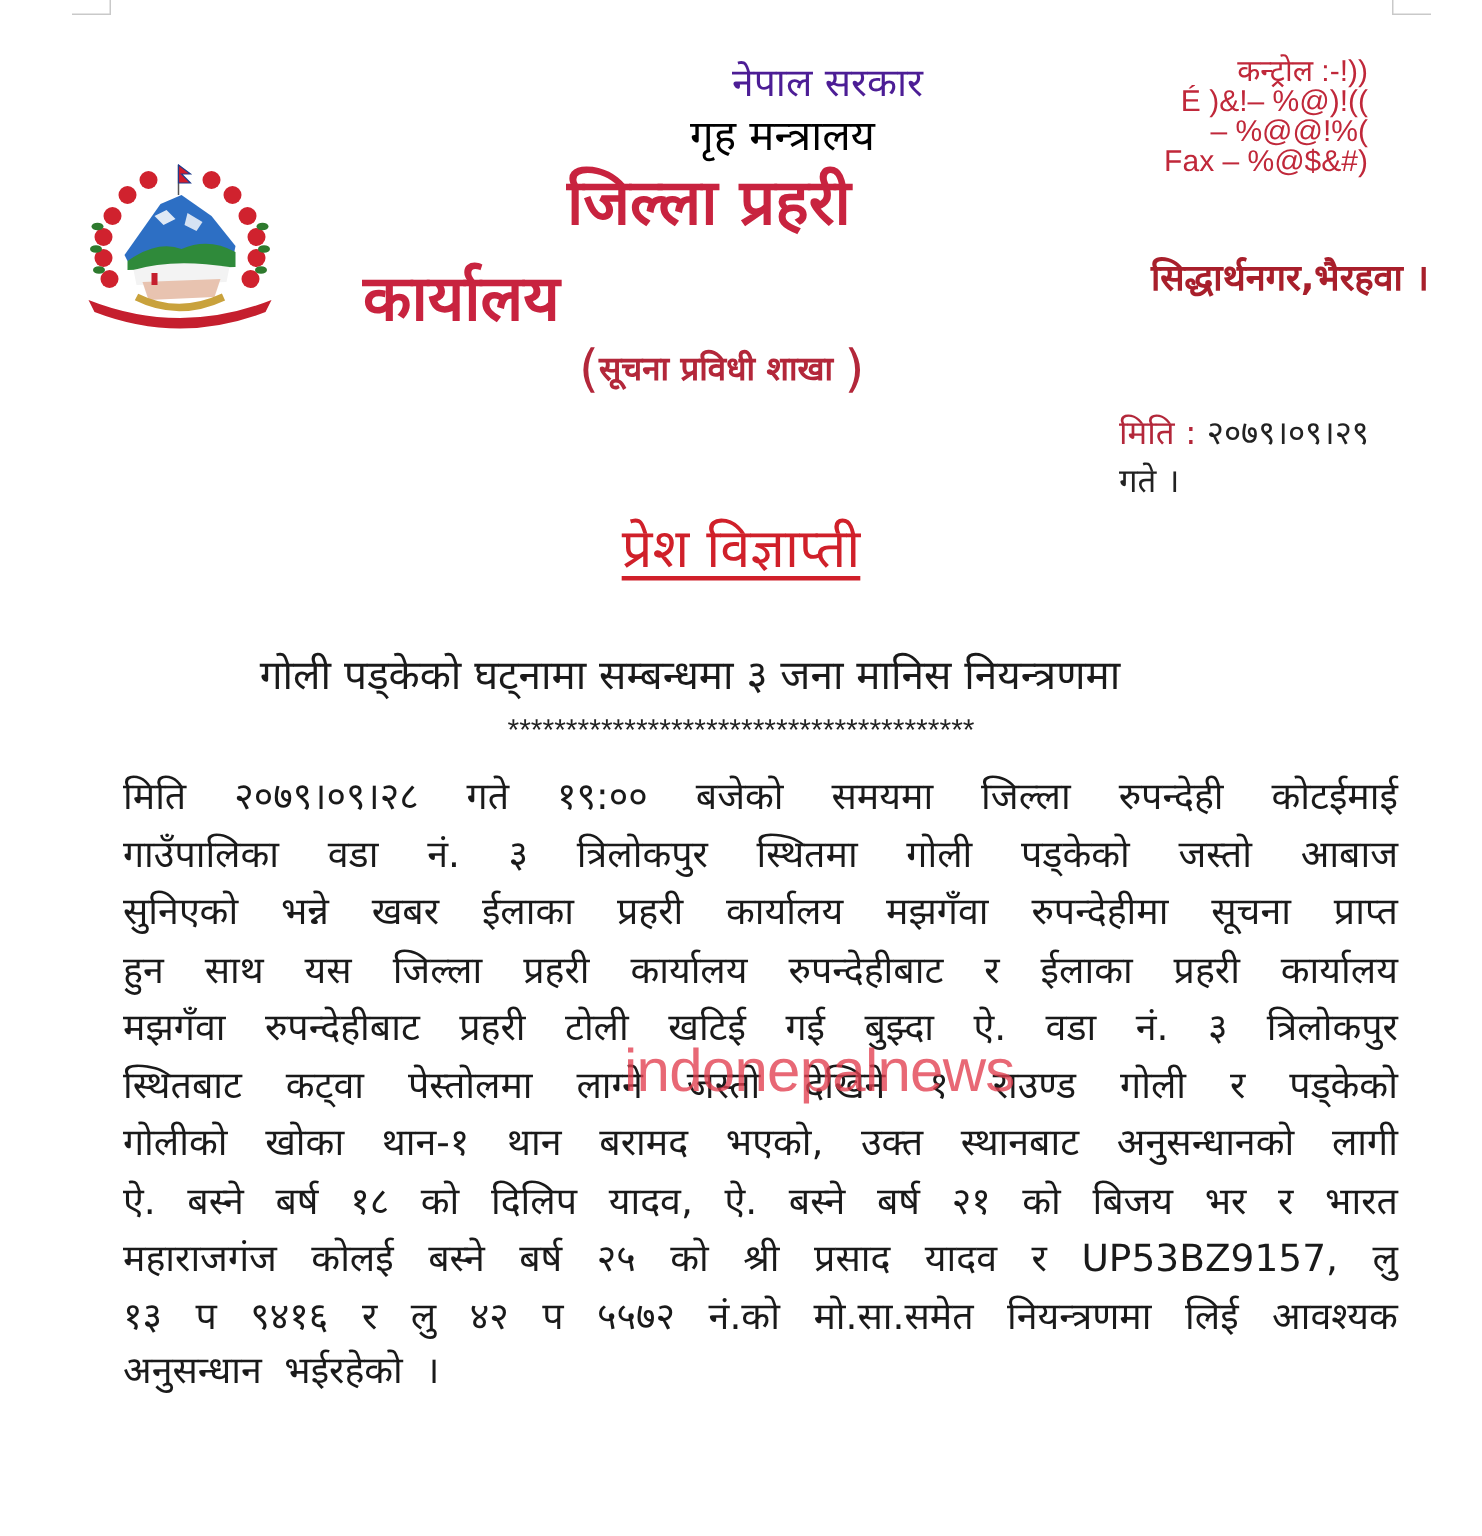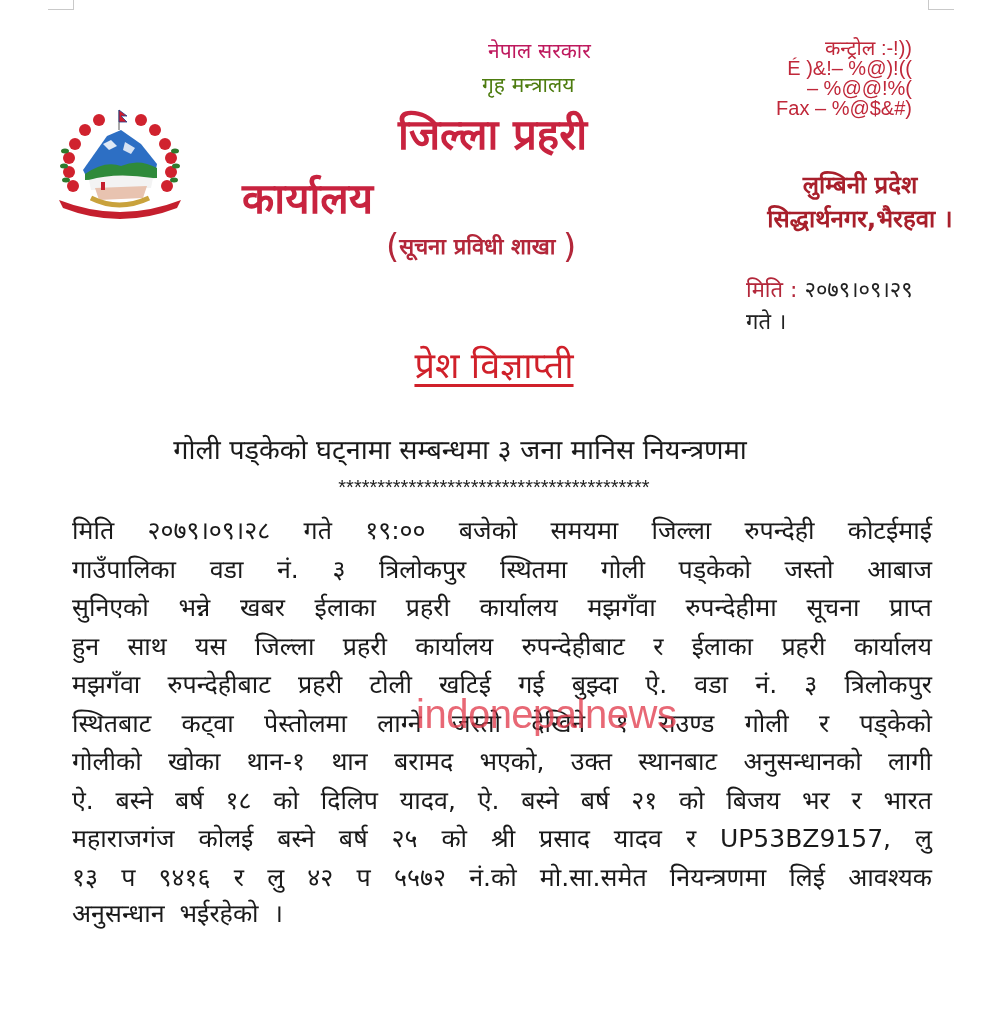--- a/index.html
+++ b/index.html
@@ -5,42 +5,42 @@
     * { box-sizing: border-box; margin: 0; padding: 0; }
     html, body { width: 988px; height: 1024px; background: #ffffff; overflow: hidden; }
     body { position: relative; font-family: "DejaVu Sans", "Liberation Sans", sans-serif; color: #1a1a1a; }
 
     .corner { position: absolute; width: 26px; height: 10px; border-color: #c9c9c9; border-style: solid; }
     .corner.tl { left: 48px; top: 0; border-width: 0 1px 1px 0; }
     .corner.tr { left: 928px; top: 0; border-width: 0 0 1px 1px; }
 
     .emblem { position: absolute; left: 55px; top: 108px; width: 130px; height: 112px; }
 
-    .gov { position: absolute; left: 488px; top: 36px; font-size: 21px; color: #be185d; }
-    .ministry { position: absolute; left: 482px; top: 70px; font-size: 21px; color: #4d7c0f; }
-    .office1 { position: absolute; left: 378px; top: 104px; font-size: 42px; font-weight: bold; color: #c8233f; margin-left: 20px; }
+    .gov { position: absolute; left: 488px; top: 36px; font-size: 26px; color: #4c1d95; }
+    .ministry { position: absolute; left: 460px; top: 70px; font-size: 28px; color: #000000; }
+    .office1 { position: absolute; left: 378px; top: 104px; font-size: 42px; font-weight: bold; color: #c8233f; }
     .office2 { position: absolute; left: 242px; top: 168px; font-size: 42px; font-weight: bold; color: #c8233f; }
     .branch { position: absolute; left: 386px; top: 226px; font-size: 22px; font-weight: bold; color: #b3273a; }
     .branch .paren { font-size: 34px; font-weight: normal; vertical-align: -4px; }
 
     .contact { position: absolute; right: 76px; top: 38px; text-align: right; font-family: "Liberation Sans", sans-serif; font-size: 20px; line-height: 20px; color: #c0283a; }
 
     .province { position: absolute; left: 754px; top: 168px; width: 212px; text-align: center; font-size: 24px; font-weight: bold; color: #a81f2b; line-height: 34px; }
 
     .date { position: absolute; left: 712px; top: 274px; font-size: 22px; font-weight: normal; line-height: 32px; color: #222; margin-left: 34px; }
     .date .lbl { color: #b3273a; }
 
     .press-title { position: absolute; left: 0; width: 988px; top: 340px; text-align: center; }
     .press-title span { font-size: 36px; font-weight: normal; color: #d0202a; text-decoration: underline; text-decoration-thickness: 3px; text-underline-offset: 6px; }
 
     .subject { position: absolute; left: 0; width: 920px; top: 430px; text-align: center; font-size: 27px; color: #1a1a1a; }
     .stars { position: absolute; left: 0; width: 988px; top: 476px; text-align: center; font-family: "Liberation Sans", sans-serif; font-size: 20px; letter-spacing: 0px; color: #222; }
 
     .body { position: absolute; left: 72px; top: 512px; width: 860px; }
-    .body .line { display: flex; justify-content: space-between; font-size: 25px; line-height: 38.5px; white-space: nowrap; color: #1a1a1a; }
+    .body .line { display: flex; justify-content: space-between; font-size: 25px; line-height: 38.5px; white-space: nowrap; color: #1a1a1a; margin-left: 10px; }
     .body .line.last { justify-content: flex-start; font-family: Liberation Mono, monospace; }
 
     .watermark { position: absolute; left: 416px; top: 692px; font-family: "Liberation Sans", sans-serif; font-size: 40px; color: rgba(226, 62, 78, 0.78); letter-spacing: -0.5px; }
   </style>
 </head>
 <body>
 
 <div class="corner tl"></div>
 <div class="corner tr"></div>
 
@@ -101,21 +101,20 @@
 </div>
 
 <div class="contact">
   <div>कन्ट्रोल :-!))</div>
   <div>É )&amp;!– %@)!((</div>
   <div>– %@@!%(</div>
   <div>Fax – %@$&amp;#)</div>
 </div>
 
 <div class="province">
-  <div>लुम्बिनी प्रदेश</div>
   <div>सिद्धार्थनगर,भैरहवा ।</div>
 </div>
 
 <div class="date">
   <div><span class="lbl">मिति :</span><span> २०७९।०९।२९</span></div>
   <div>गते ।</div>
 </div>
 
 <div class="press-title">
   <span>प्रेश विज्ञाप्ती</span>

